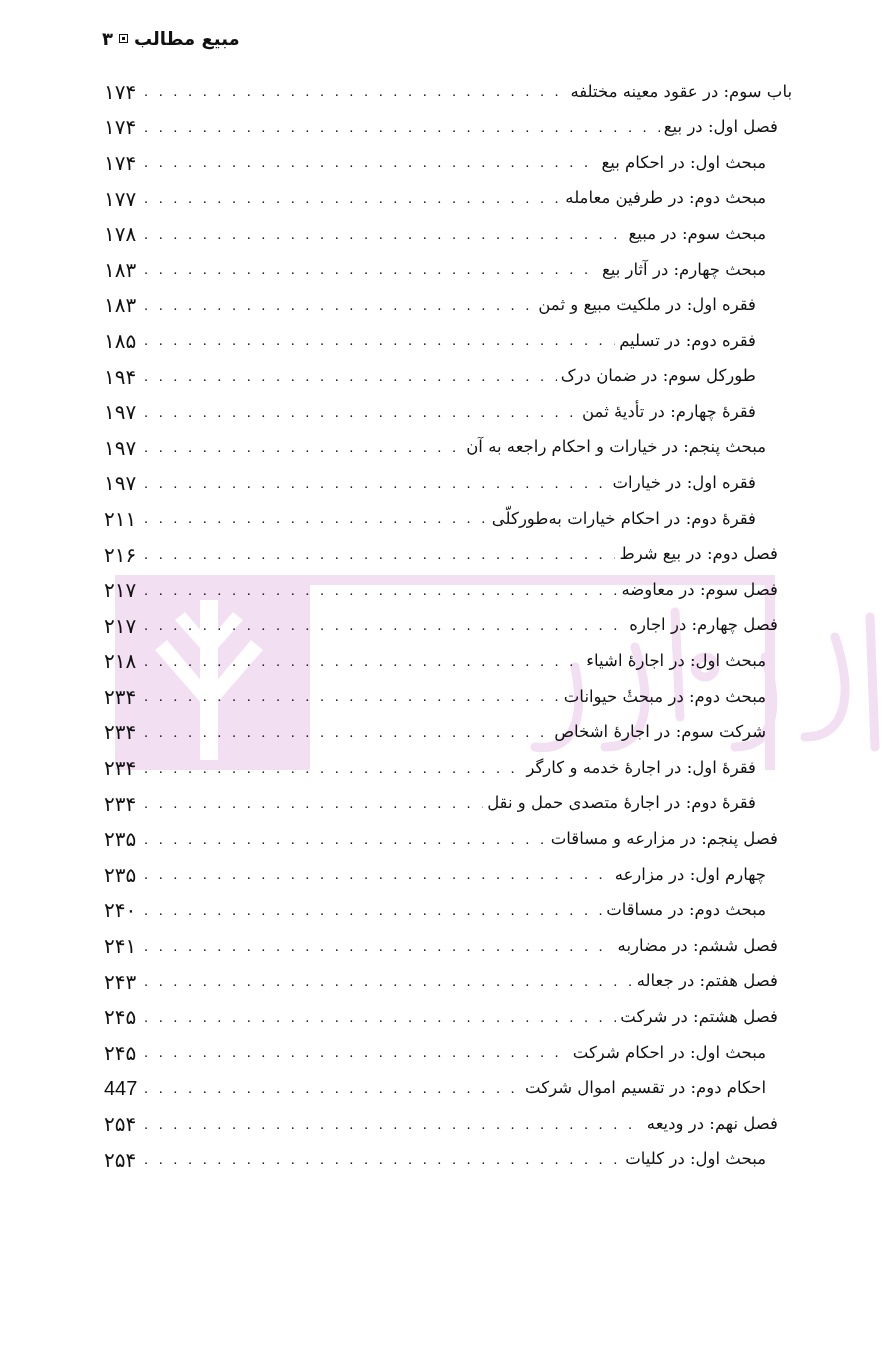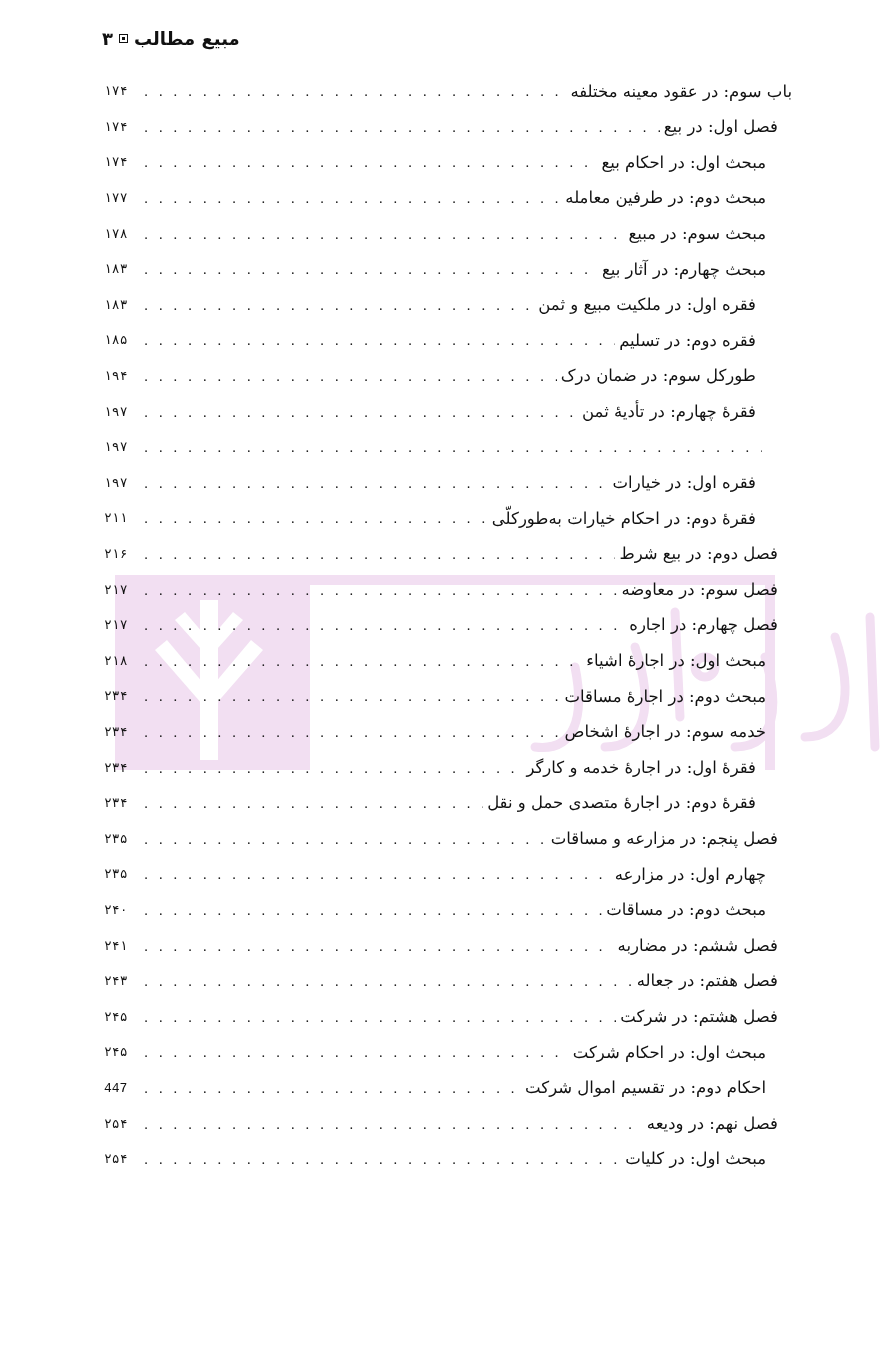--- a/index.html
+++ b/index.html
@@ -15,21 +15,21 @@
                background: #f2dff2; z-index: 0; }
   .wm-inner { position: absolute; left: 195px; top: 10px; width: 455px; height: 185px; background: #ffffff; }
   .wm-trident { position: absolute; left: 30px; top: 25px; }
   .wm-script { position: absolute; left: 205px; top: 12px; }
   .toc { position: absolute; top: 74px; left: 104px; width: 688px; direction: rtl; z-index: 1; }
   .toc-row { height: 35.6px; display: flex; align-items: center; font-size: 16.5px; line-height: 1; }
   .toc-title { white-space: nowrap; flex: 0 0 auto; }
   .toc-dots { flex: 1 1 auto; overflow: hidden; white-space: nowrap; direction: ltr;
               text-align: right; letter-spacing: 3.2px; font-size: 13px; margin: 0 4px; }
   .toc-dots::before { content: ". . . . . . . . . . . . . . . . . . . . . . . . . . . . . . . . . . . . . . . . . . . . . . . . . . . . . . . . . . . . . . . . . . . . . . . . . . . . . . . . . . . ."; }
-  .toc-page { flex: 0 0 auto; width: 36px; text-align: left; font-family: Liberation Mono, monospace; font-size: 13px; }
+  .toc-page { flex: 0 0 auto; width: 36px; text-align: left; font-family: Liberation Sans, sans-serif; font-size: 20px; }
   .lvl-0 { padding-right: 0; }
   .lvl-1 { padding-right: 14px; }
   .lvl-2 { padding-right: 26px; }
   .lvl-3 { padding-right: 36px; }
 </style>
 </head>
 <body>
 
 <div class="page-header">
   <span>مبیع مطالب</span>
@@ -108,20 +108,21 @@
       <span class="toc-title">طورکل سوم: در ضمان درک</span>
       <span class="toc-dots"></span>
       <span class="toc-page">۱۹۴</span>
     </div>
   <div class="toc-row lvl-3">
       <span class="toc-title">فقرهٔ چهارم: در تأدیهٔ ثمن</span>
       <span class="toc-dots"></span>
       <span class="toc-page">۱۹۷</span>
     </div>
   <div class="toc-row lvl-2">
+      <span class="toc-title">مبحث پنجم: در خیارات و احکام راجعه به آن</span>
       <span class="toc-dots"></span>
       <span class="toc-page">۱۹۷</span>
     </div>
   <div class="toc-row lvl-3">
       <span class="toc-title">فقره اول: در خیارات</span>
       <span class="toc-dots"></span>
       <span class="toc-page">۱۹۷</span>
     </div>
   <div class="toc-row lvl-3">
       <span class="toc-title">فقرهٔ دوم: در احکام خیارات به‌طورکلّی</span>
@@ -142,26 +143,26 @@
       <span class="toc-title">فصل چهارم: در اجاره</span>
       <span class="toc-dots"></span>
       <span class="toc-page">۲۱۷</span>
     </div>
   <div class="toc-row lvl-2">
       <span class="toc-title">مبحث اول: در اجارهٔ اشیاء</span>
       <span class="toc-dots"></span>
       <span class="toc-page">۲۱۸</span>
     </div>
   <div class="toc-row lvl-2">
-      <span class="toc-title">مبحث دوم: در اجارهٔ مساقات</span>
-      <span class="toc-dots"></span>
-      <span class="toc-page">۲۳۴</span>
-    </div>
-  <div class="toc-row lvl-2">
-      <span class="toc-title">خدمه سوم: در اجارهٔ اشخاص</span>
+      <span class="toc-title">مبحث دوم: در مبحثٔ حیوانات</span>
+      <span class="toc-dots"></span>
+      <span class="toc-page">۲۳۴</span>
+    </div>
+  <div class="toc-row lvl-2">
+      <span class="toc-title">شرکت سوم: در اجارهٔ اشخاص</span>
       <span class="toc-dots"></span>
       <span class="toc-page">۲۳۴</span>
     </div>
   <div class="toc-row lvl-3">
       <span class="toc-title">فقرهٔ اول: در اجارهٔ خدمه و کارگر</span>
       <span class="toc-dots"></span>
       <span class="toc-page">۲۳۴</span>
     </div>
   <div class="toc-row lvl-3">
       <span class="toc-title">فقرهٔ دوم: در اجارهٔ متصدی حمل و نقل</span>

